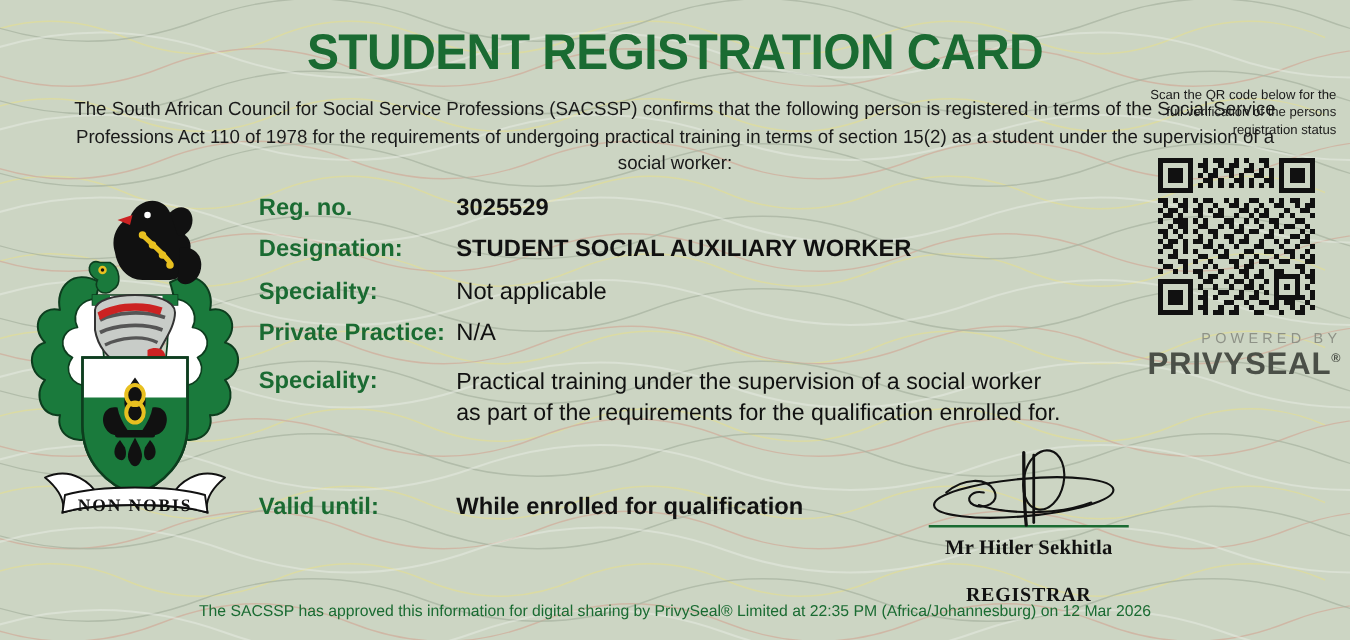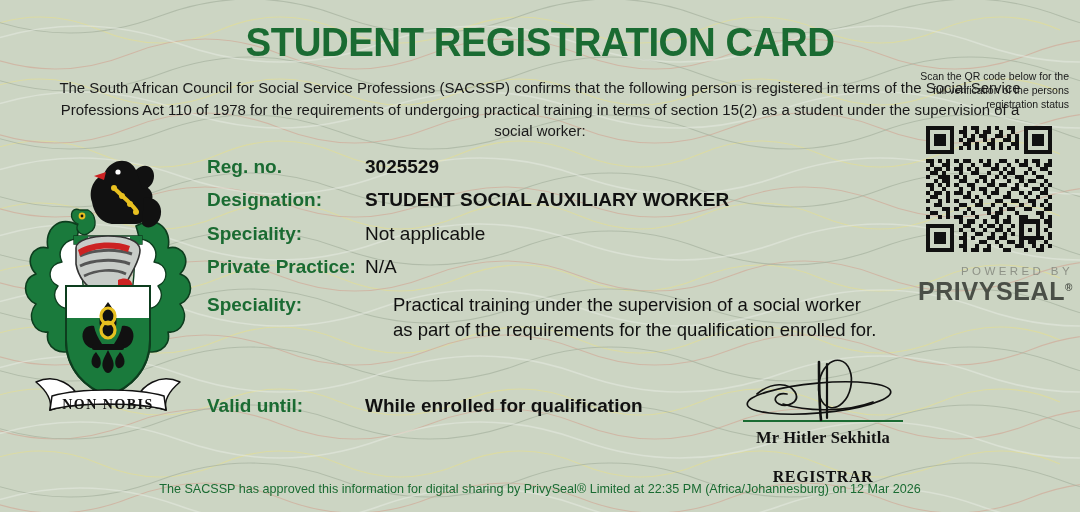--- a/index.html
+++ b/index.html
@@ -90,21 +90,21 @@
     line-height: 1.34;
   }
   .f-value {
     color: #111111;
     font-size: 19px;
     line-height: 1.34;
     white-space: pre-line;
   }
   .f-value.bold { font-weight: bold; }
   #row-restriction { margin-top: 12px; margin-bottom: 0; }
-  #row-restriction .f-value { font-size: 18.5px; line-height: 1.38; margin-left: 28px; }
+  #row-restriction .f-value { font-size: 18.5px; line-height: 1.38; }
   #row-valid { margin-top: 50px; }
 
   
   #signature-block {
     position: absolute;
     left: 723px;
     top: 218px;
     width: 200px;
     text-align: center;
   }

